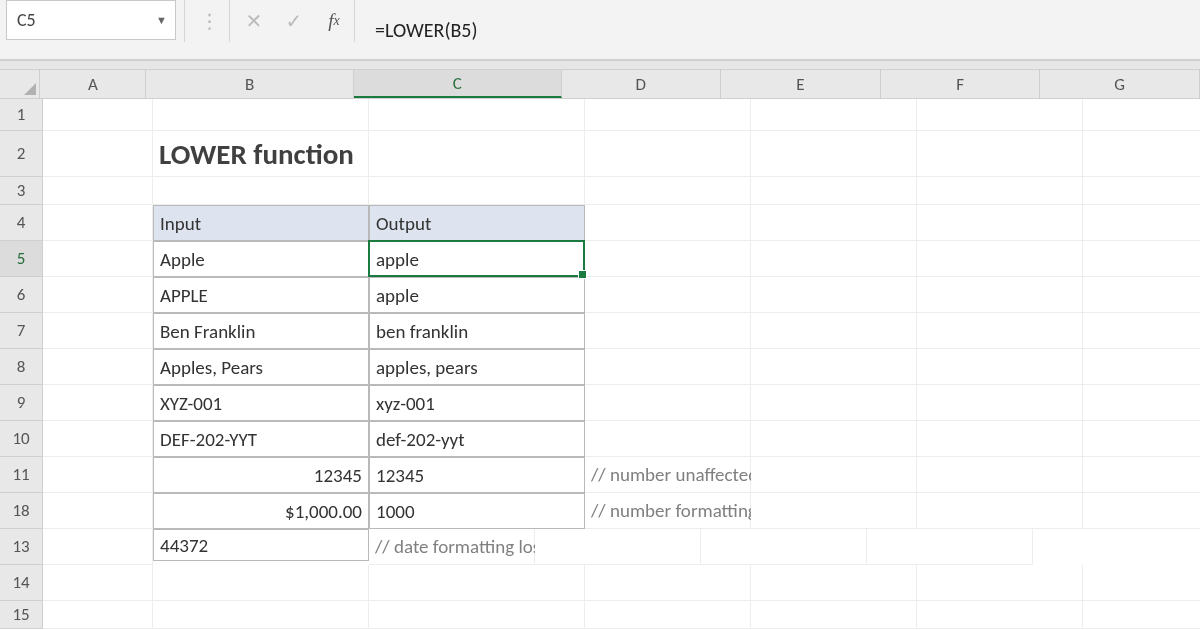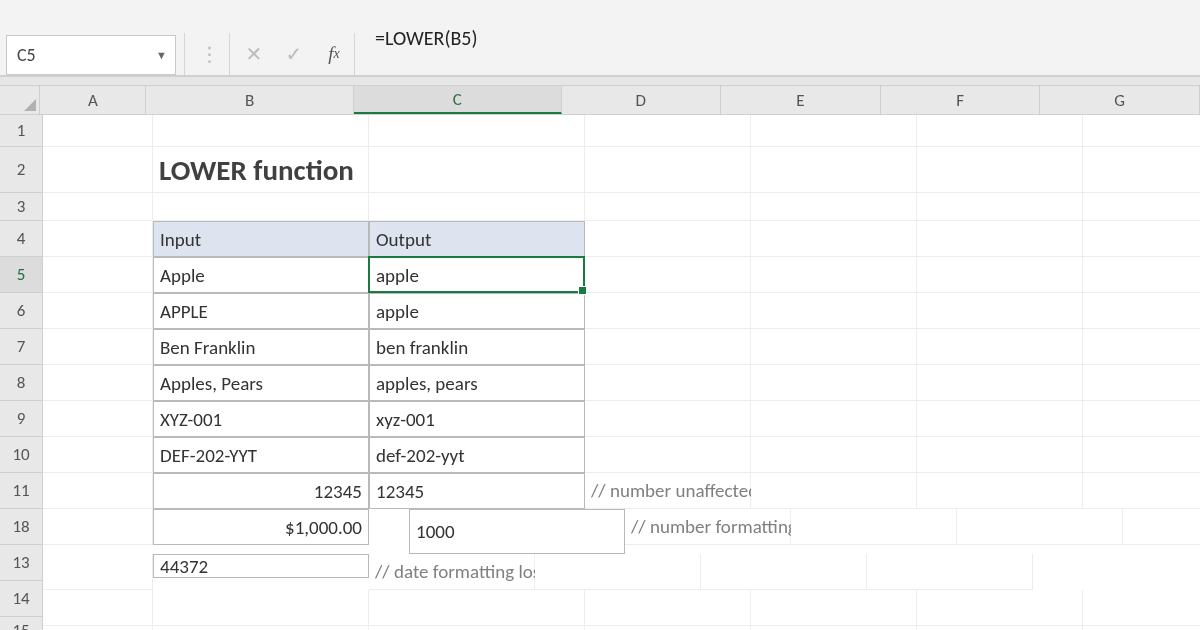--- a/index.html
+++ b/index.html
@@ -10,22 +10,22 @@
     color: #333;
     background: #fff;
     width: 1200px; height: 630px;
     overflow: hidden;
     user-select: none;
   }
 
   
   .formula-bar {
     display: flex;
-    align-items: flex-end;
-    height: 76px;
+    align-items: flex-start;
+    height: 60px;
     background: #f3f3f3;
     border-bottom: 1px solid #d0d0d0;
     position: relative;
   }
   .name-box-wrap {
     width: 170px;
     height: 40px;
     margin-left: 6px;
     display: flex;
     align-items: center;
@@ -360,29 +360,29 @@
           <div class="cell w-B tcell right" style="height: 36px;">12345</div>
           <div class="cell w-C tcell" style="height: 36px;">12345</div>
           <div class="cell w-D comment" style="height: 36px;">// number unaffected</div>
           <div class="cell w-E" style="height: 36px;"></div>
           <div class="cell w-F" style="height: 36px;"></div>
           <div class="cell w-G" style="height: 36px;"></div>
         </div>
         <div class="row">
           <div class="cell w-A" style="height: 36px;"></div>
           <div class="cell w-B tcell right" style="height: 36px;">$1,000.00</div>
-          <div class="cell w-C tcell" style="height: 45px; margin-left: 40px;">1000</div>
+          <div class="cell w-C tcell" style="height: 36px;">1000</div>
           <div class="cell w-D comment" style="height: 36px;">// number formatting lost</div>
           <div class="cell w-E" style="height: 36px;"></div>
           <div class="cell w-F" style="height: 36px;"></div>
           <div class="cell w-G" style="height: 36px;"></div>
         </div>
         <div class="row">
           <div class="cell w-A" style="height: 36px;"></div>
-          <div class="cell w-C tcell" style="height: 24px;">44372</div>
+          <div class="cell w-C tcell" style="height: 32px;">44372</div>
           <div class="cell w-D comment" style="height: 36px;">// date formatting lost</div>
           <div class="cell w-E" style="height: 36px;"></div>
           <div class="cell w-F" style="height: 36px;"></div>
           <div class="cell w-G" style="height: 36px;"></div>
         </div>
         <div class="row">
           <div class="cell w-A" style="height: 36px;"></div>
           <div class="cell w-B" style="height: 36px;"></div>
           <div class="cell w-C" style="height: 36px;"></div>
           <div class="cell w-D" style="height: 36px;"></div>

